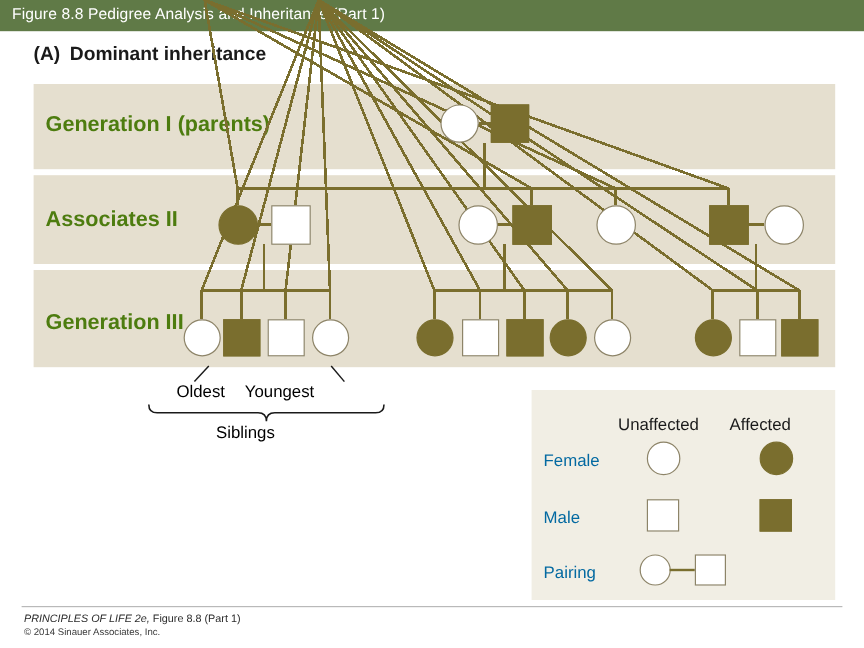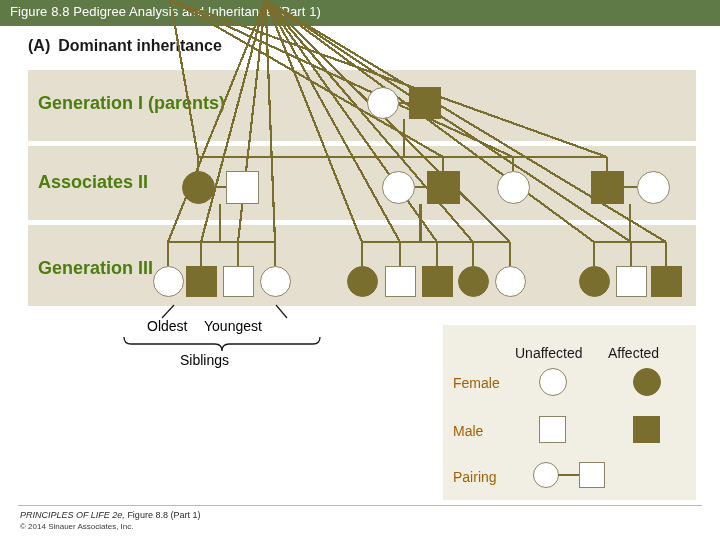--- a/index.html
+++ b/index.html
@@ -113,21 +113,21 @@
     position: absolute;
     font-size: 14px;
     color: #1a1a1a;
     white-space: nowrap;
   }
   #legend-head-unaffected { left: 72px; top: 20px; }
   #legend-head-affected   { left: 165px; top: 20px; text-align: center; }
   .legend-row-label {
     position: absolute;
     font-size: 14px;
-    color: #a16207;
+    color: #0369a1;
     white-space: nowrap;
   }
   #legend-label-female  { left: 10px; top: 50px; }
   #legend-label-male    { left: 10px; top: 98px; }
   #legend-label-pairing { left: 10px; top: 144px; }
 
   
   #footer-rule {
     position: absolute;
     left: 18px; top: 505px;

